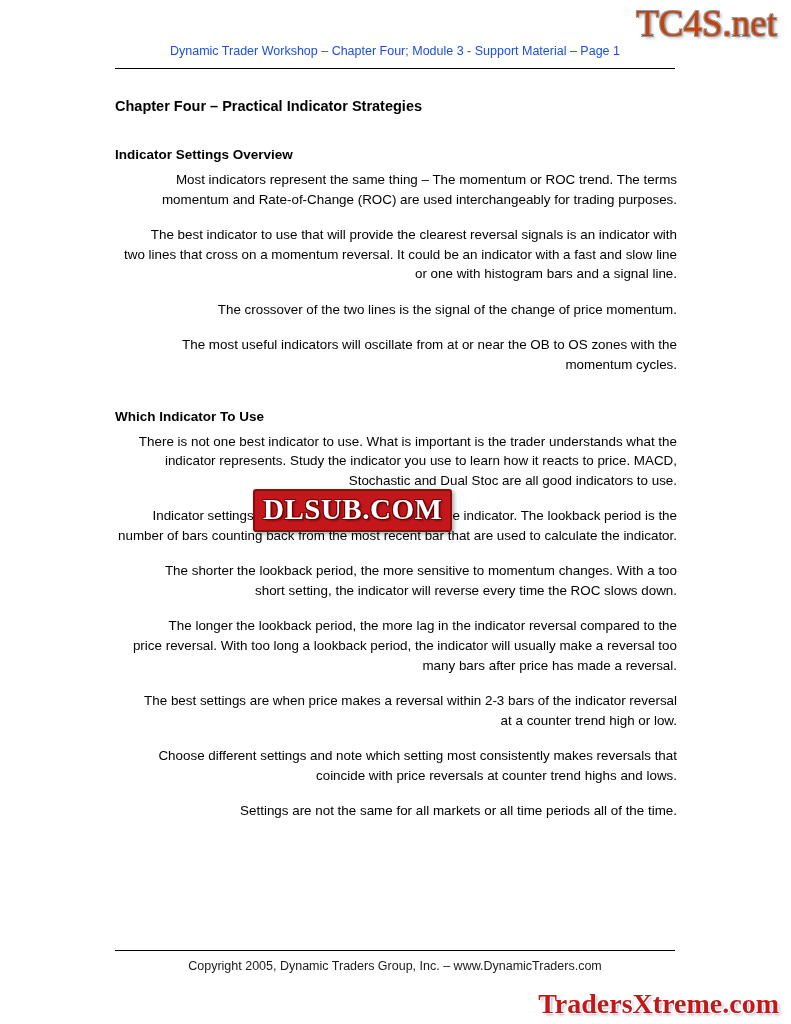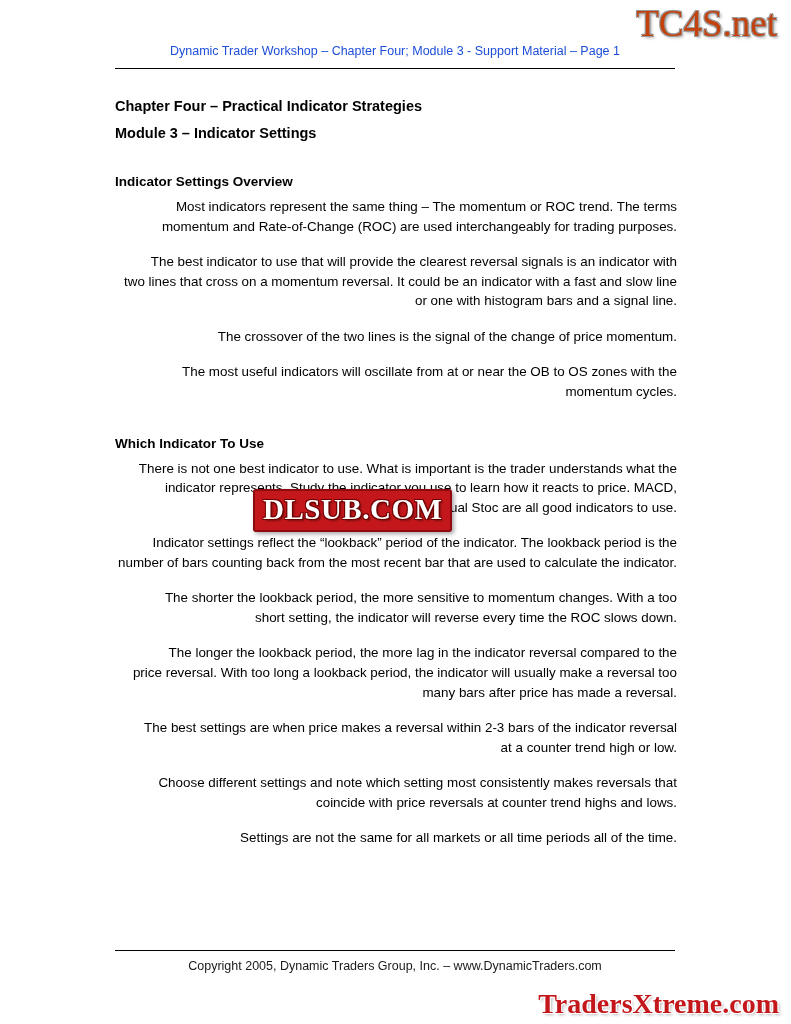--- a/index.html
+++ b/index.html
@@ -172,21 +172,20 @@
   <div class="header-watermark">TC4S.net</div>
 
   <div class="header-text">Dynamic Trader Workshop – Chapter Four; Module 3 - Support Material – Page 1</div>
 
   <div class="header-line"></div>
 
   <div class="content">
 
     <h1 class="doc-title">Chapter Four – Practical Indicator Strategies</h1>
 
-    <h2 class="doc-subtitle">Module 3 – Indicator Settings</h2>
 
     <h3 class="section-head">Indicator Settings Overview</h3>
     <p class="para">Most indicators represent the same thing – The momentum or ROC trend. The terms momentum and Rate-of-Change (ROC) are used interchangeably for trading purposes.</p>
     <p class="para indent">The best indicator to use that will provide the clearest reversal signals is an indicator with two lines that cross on a momentum reversal. It could be an indicator with a fast and slow line or one with histogram bars and a signal line.</p>
     <p class="para indent">The crossover of the two lines is the signal of the change of price momentum.</p>
     <p class="para indent">The most useful indicators will oscillate from at or near the OB to OS zones with the momentum cycles.</p>
 
     <h3 class="section-head tight">Which Indicator To Use</h3>
     <p class="para">There is not one best indicator to use. What is important is the trader understands what the indicator represents. Study the indicator you use to learn how it reacts to price. MACD, Stochastic and Dual Stoc are all good indicators to use.</p>
 

